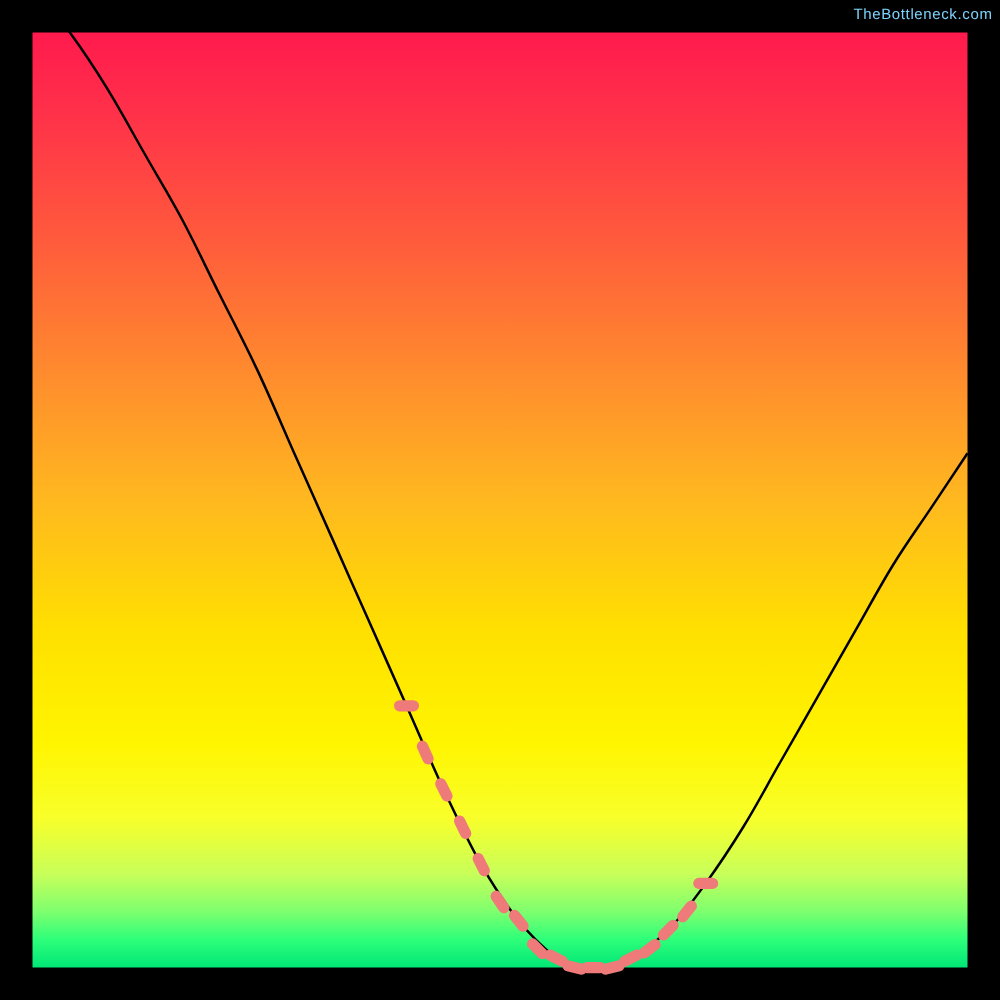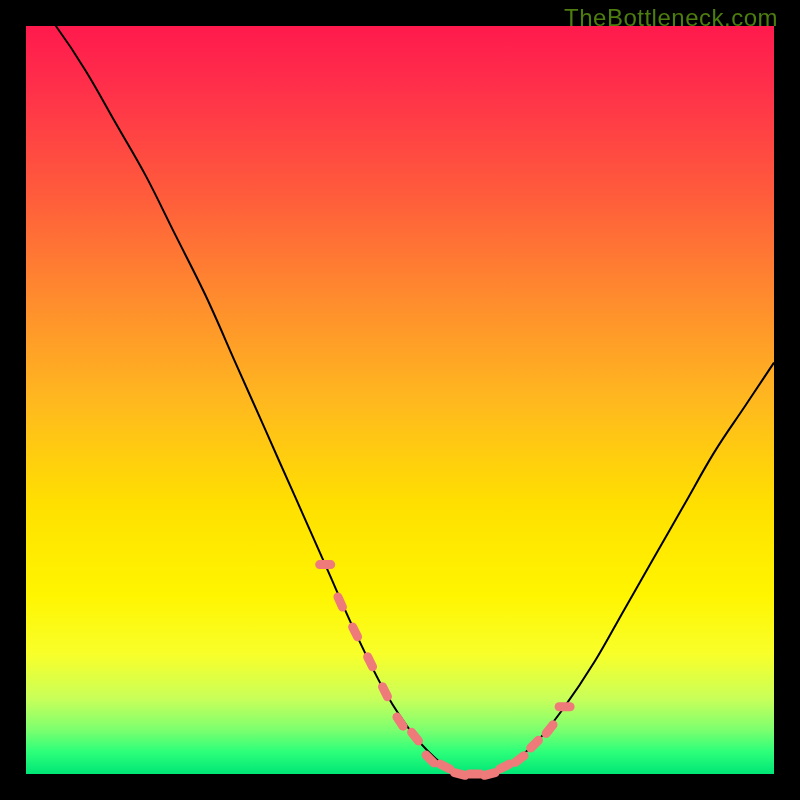--- a/index.html
+++ b/index.html
@@ -37,24 +37,24 @@
       #f8ff2a 84%,
       #c8ff5a 90%,
       #7eff6e 94%,
       #2eff7a 97%,
       #00e676 100%
     );
   }
   .attribution {
     position: absolute;
     top: 4px;
-    right: 22px;
+    right: 6px;
     font-family: Arial, Helvetica, sans-serif;
-    font-size: 24px;
-    color: #4d7c0f;
+    font-size: 12px;
+    color: #7dd3fc;
     letter-spacing: 0.5px;
     user-select: none;
   }
   svg.curve {
     position: absolute;
     left: 0;
     top: 0;
     width: 748px;
     height: 748px;
     overflow: visible;

